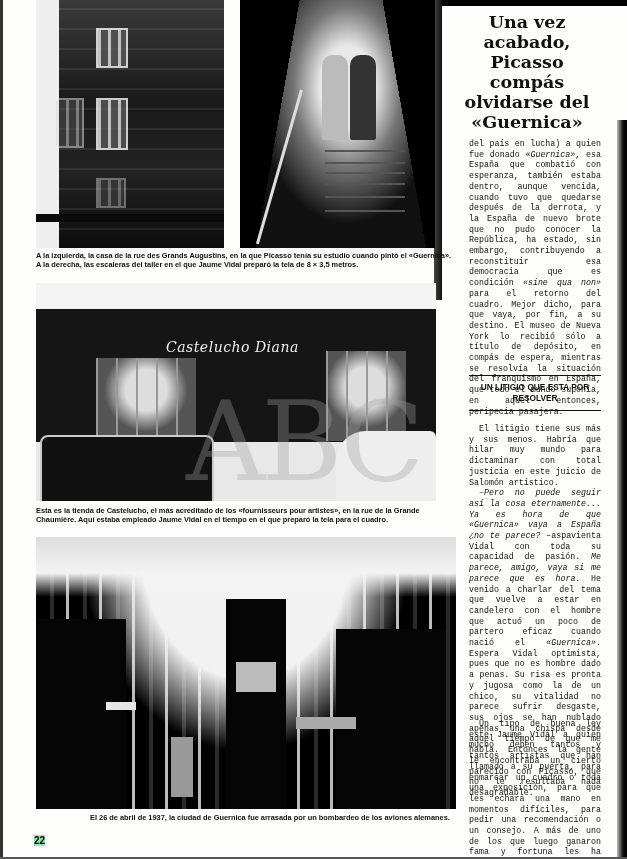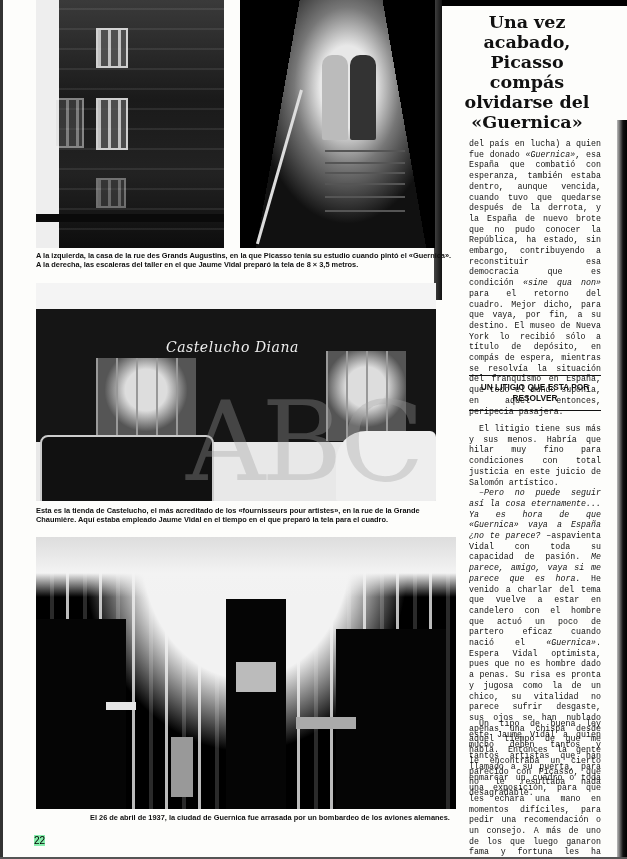--- a/index.html
+++ b/index.html
@@ -75,21 +75,21 @@
   .col2 { top:424px; }
   .col3 { top:719px; }
   .subhead { position:absolute; left:469px; top:375px; width:132px; text-align:center;
     border-top:1.2px solid #111; border-bottom:1.2px solid #111; padding:6px 0 7px;
     font-weight:bold; font-size:8.3px; line-height:10.5px; }
   em { font-style:italic; }
 
   .footer { position:absolute; left:4px; top:826px; width:612px; font-family:"Liberation Mono", monospace; color:#333;margin-top:40px; }
   .footer .ref { font-size:7.2px; line-height:8px; color:#222; }
   .footer .legal { font-size:5.3px; line-height:6.3px; white-space:nowrap; overflow:hidden; }
-  .pagenum { position:absolute; left:34px; top:835px; font-size:10px; font-weight:normal; color:#000; background:#86efac; }
+  .pagenum { position:absolute; left:34px; top:835px; font-size:10px; font-weight:bold; color:#000; background:#86efac; }
   .footline { position:absolute; left:0; top:857px; width:627px; height:2px; background:#555; }
 </style>
 </head>
 <body>
 
 <div class="edge-left"></div>
 <div class="edge-top"></div>
 <div class="edge-rightcol"></div>
 <div class="edge-right"></div>
 
@@ -143,21 +143,21 @@
 
 <div class="col col1">
   <p>
     <span>del país en lucha) a quien fue donado </span><em>«Guernica»</em><span>, esa España que combatió con esperanza, también estaba dentro, aunque vencida, cuando tuvo que quedarse después de la derrota, y la España de nuevo brote que no pudo conocer la República, ha estado, sin embargo, contribuyendo a reconstituir esa democracia que es condición </span><em>«sine qua non»</em><span> para el retorno del cuadro. Mejor dicho, para que vaya, por fin, a su destino. El museo de Nueva York lo recibió sólo a título de depósito, en compás de espera, mientras se resolvía la situación del franquismo en España, que todo el mundo suponía, en aquel entonces, peripecia pasajera.</span>
   </p>
 </div>
 
 <div class="subhead">UN LITIGIO QUE ESTA POR RESOLVER</div>
 
 <div class="col col2">
-  <p class="indent">El litigio tiene sus más y sus menos. Habría que hilar muy fino para condiciones con total justicia en este juicio de Salomón artístico.</p>
+  <p class="indent">El litigio tiene sus más y sus menos. Habría que hilar muy mundo para dictaminar con total justicia en este juicio de Salomón artístico.</p>
   <p class="indent">
     <em>–Pero no puede seguir así la cosa eternamente... Ya es hora de que «Guernica» vaya a España ¿no te parece?</em><span> –aspavienta Vidal con toda su capacidad de pasión. </span><em>Me parece, amigo, vaya si me parece que es hora.</em><span> He venido a charlar del tema que vuelve a estar en candelero con el hombre que actuó un poco de partero eficaz cuando nació el </span><em>«Guernica»</em><span>. Espera Vidal optimista, pues que no es hombre dado a penas. Su risa es pronta y jugosa como la de un chico, su vitalidad no parece sufrir desgaste, sus ojos se han nublado apenas una chispa desde aquel tiempo de que me habla. Entonces la gente le encontraba un cierto parecido con Picasso, que no le resultaba nada desagradable.</span>
   </p>
 </div>
 
 <div class="col col3">
   <p class="indent">Un tipo de buena ley este Jaume Vidal a quien mucho deben tantos y tantos artistas que han llamado a su puerta, para enmarcar un cuadro o toda una exposición, para que les echara una mano en momentos difíciles, para pedir una recomendación o un consejo. A más de uno de los que luego ganaron fama y fortuna les ha sacado de apuros este</p>
 </div>
 
 <div class="footer">

